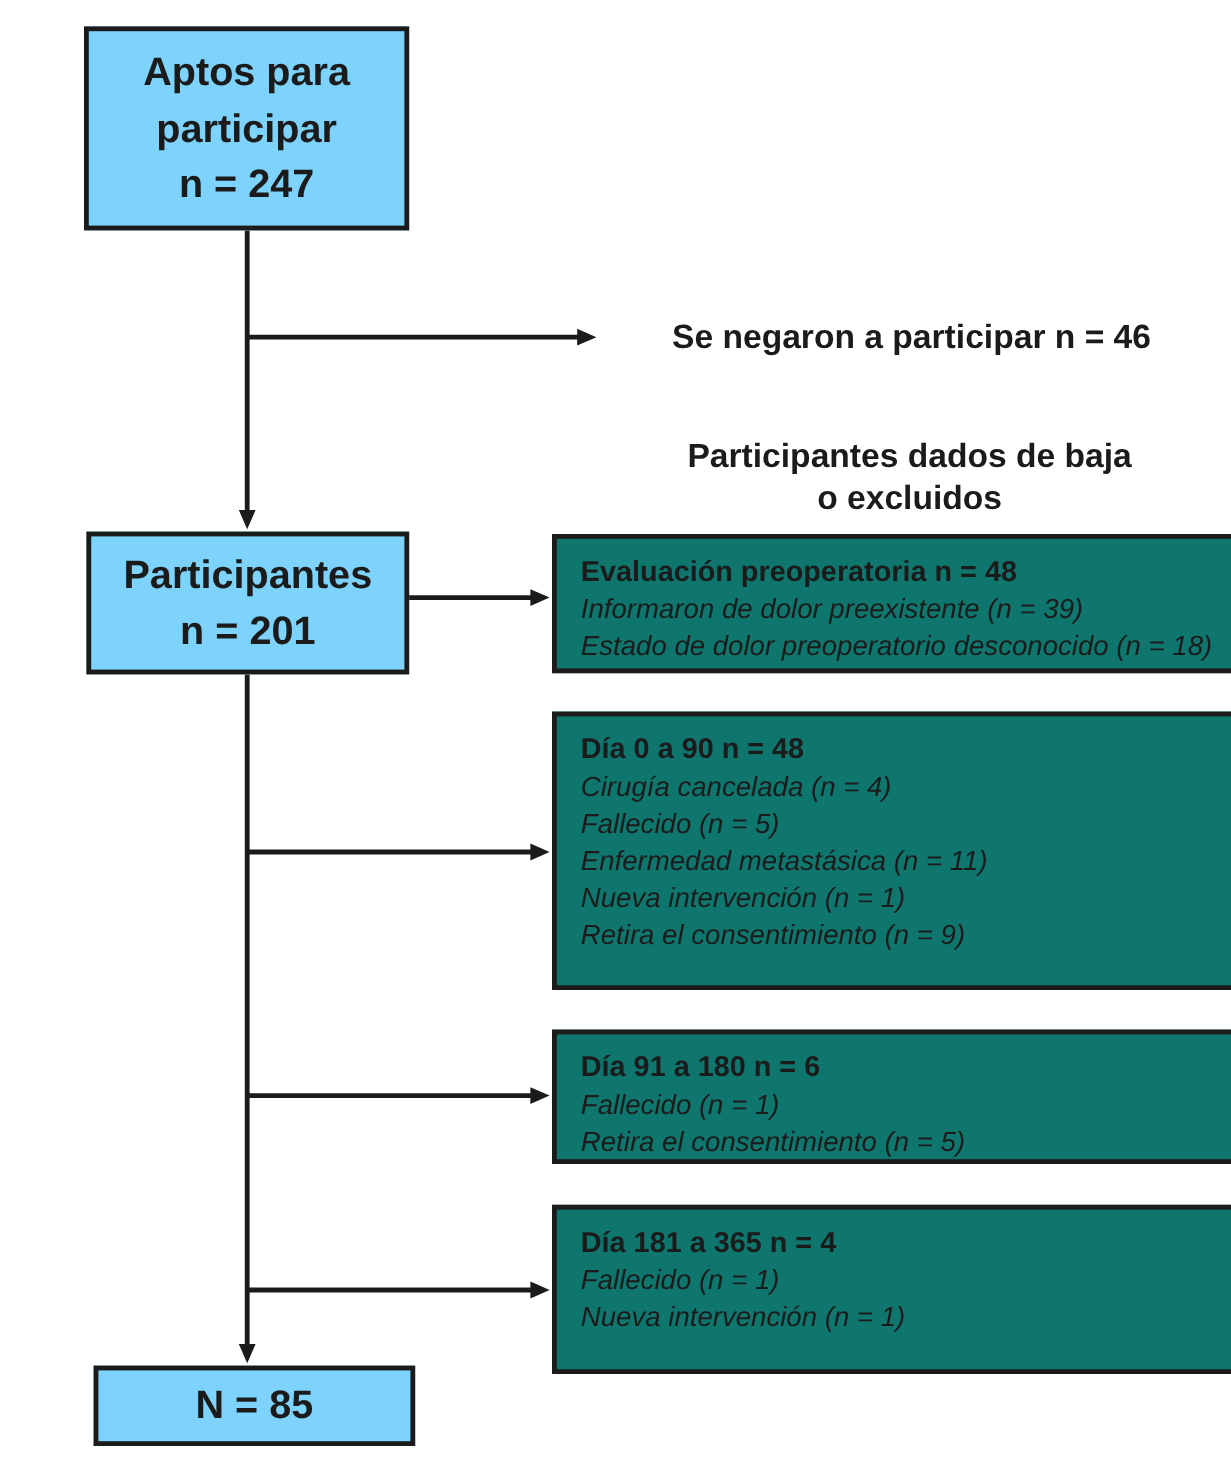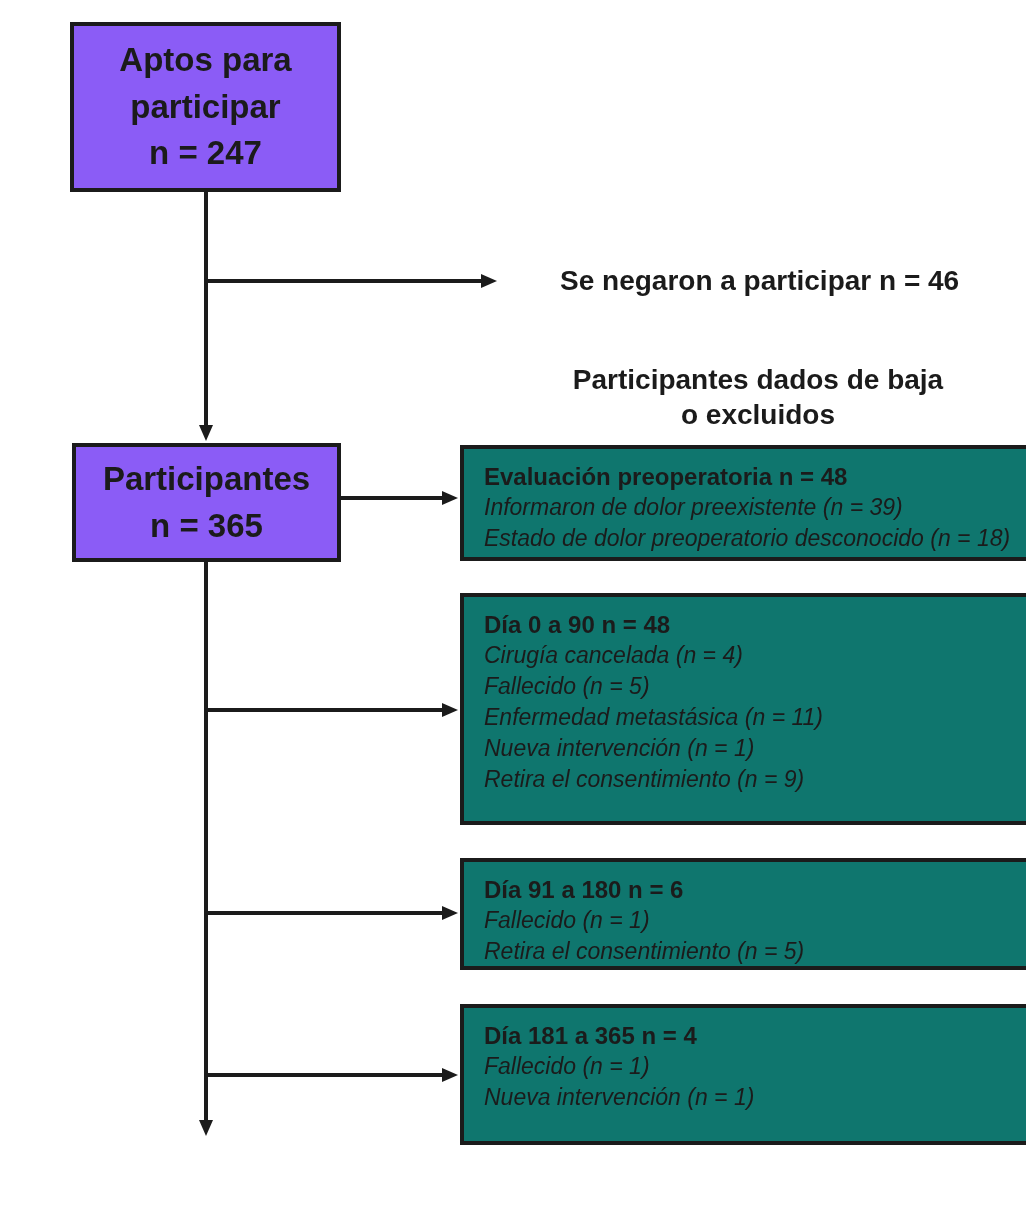--- a/index.html
+++ b/index.html
@@ -13,21 +13,21 @@
     overflow: hidden;
   }
   .connector-layer {
     position: absolute;
     left: 0; top: 0;
     width: 1026px; height: 1230px;
   }
   .node {
     position: absolute;
     border: 4px solid #1b1b1b;
-    background: #8b5cf6;
+    background: #7dd3fc;
     display: flex;
     align-items: center;
     justify-content: center;
     text-align: center;
     box-sizing: border-box;
   }
   .node-text {
     font-weight: bold;
     font-size: 33px;
     line-height: 1.42;
@@ -124,21 +124,21 @@
 n = 247</div>
   </div>
 
   <div class="free-label refused-label">Se negaron a participar n = 46</div>
 
   <div class="free-label dropout-header">Participantes dados de baja
 o excluidos</div>
 
   <div class="node node-mid">
     <div class="node-text">Participantes
-n = 365</div>
+n = 201</div>
   </div>
 
   <div class="exc-box exc-box-1">
     <div class="exc-title">Evaluación preoperatoria n = 48</div>
     <div class="exc-item">Informaron de dolor preexistente (n = 39)</div>
     <div class="exc-item">Estado de dolor preoperatorio desconocido (n = 18)</div>
   </div>
 
   <div class="exc-box exc-box-2">
     <div class="exc-title">Día 0 a 90 n = 48</div>
@@ -154,14 +154,17 @@
     <div class="exc-item">Fallecido (n = 1)</div>
     <div class="exc-item">Retira el consentimiento (n = 5)</div>
   </div>
 
   <div class="exc-box exc-box-4">
     <div class="exc-title">Día 181 a 365 n = 4</div>
     <div class="exc-item">Fallecido (n = 1)</div>
     <div class="exc-item">Nueva intervención (n = 1)</div>
   </div>
 
+  <div class="node node-final">
+    <div class="node-text">N = 85</div>
+  </div>
 
 </div>
 
 </body></html>

